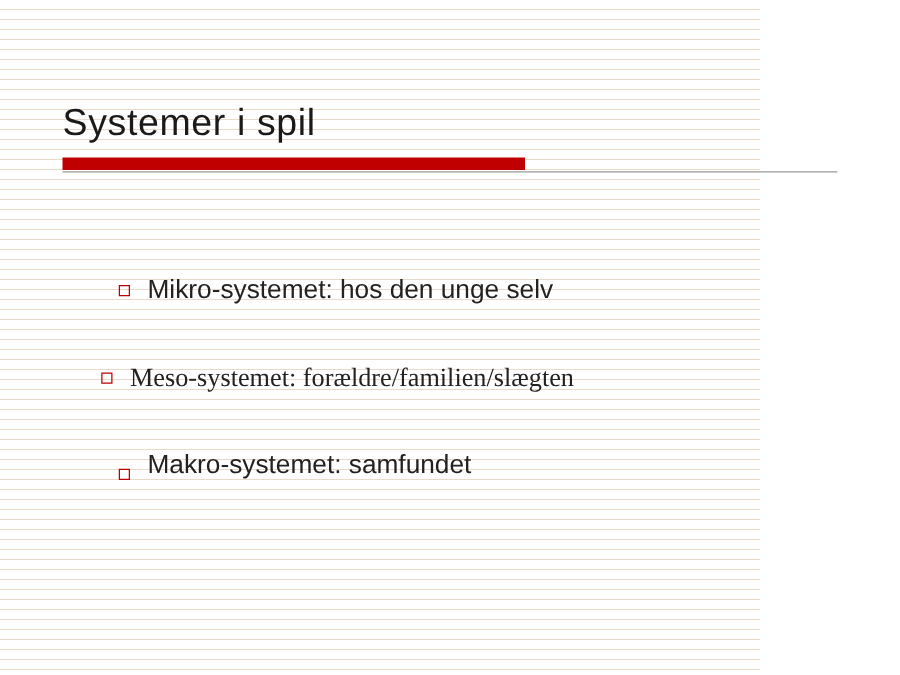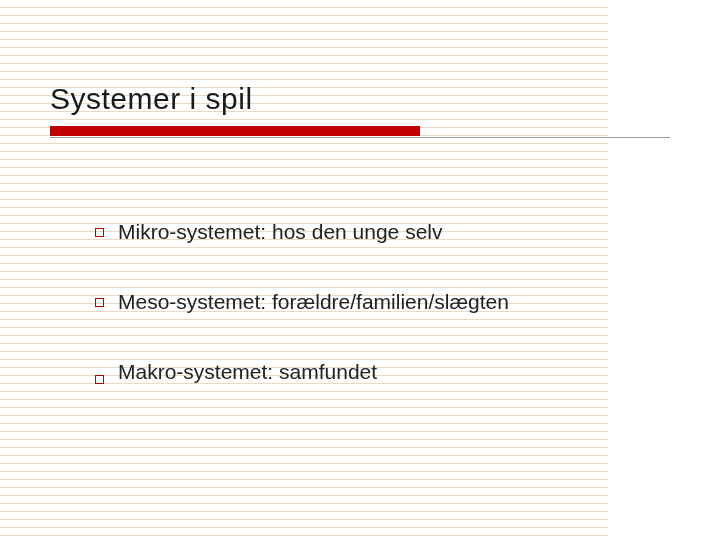--- a/index.html
+++ b/index.html
@@ -67,21 +67,21 @@
   }
   .bullet {
     display: inline-block;
     width: 9px;
     height: 9px;
     border: 1px solid #c00000;
     margin-right: 14px;
     box-sizing: border-box;
   }
   .item1 { left: 95px; top: 220px; text-align: right; }
-  .item2 { left: 95px; top: 290px; }
+  .item2 { left: 81px; top: 290px; font-family: Liberation Serif, serif; }
   .item3 { left: 95px; top: 360px; align-items: flex-end; }
 </style>
 </head>
 <body>
 
 <div class="slide">
   <div class="ruled-bg"></div>
 
   <div class="title">Systemer i spil</div>
   <div class="underline-red"></div>

